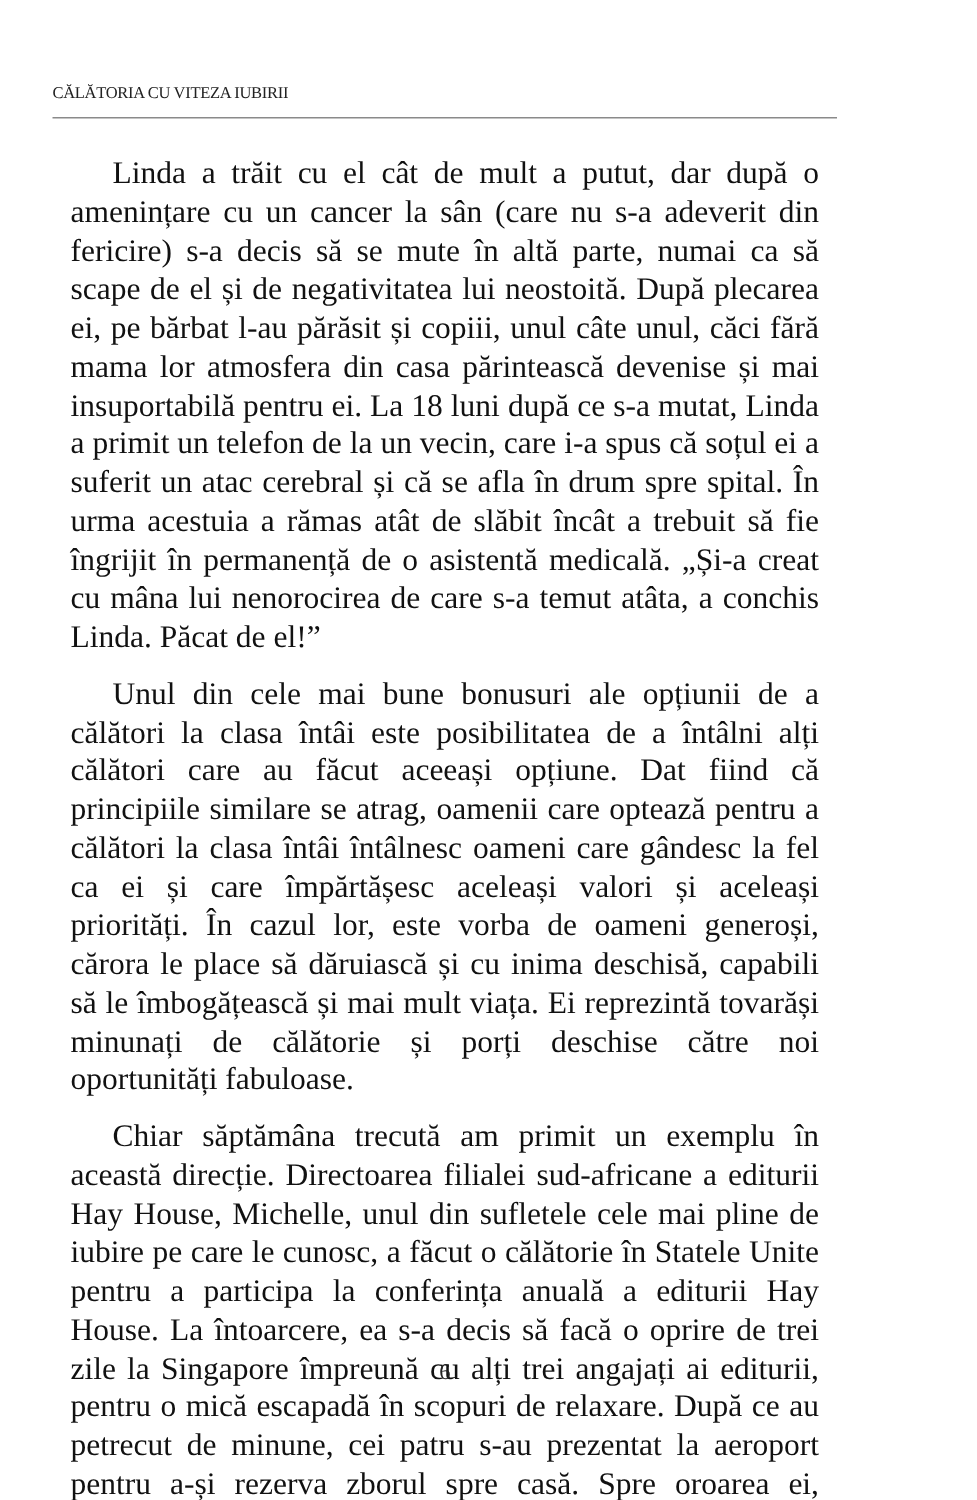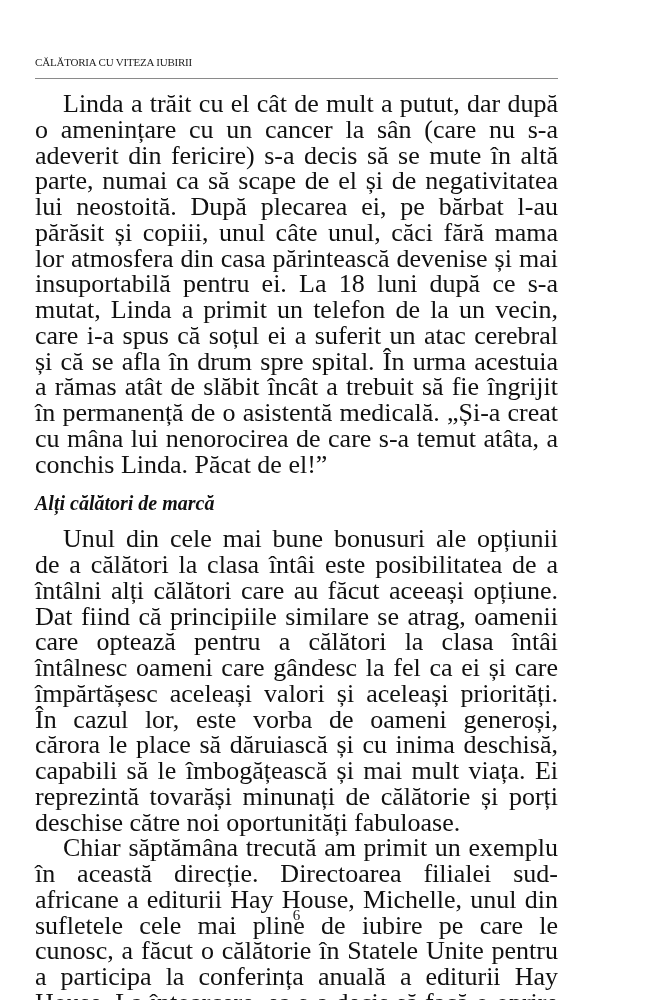--- a/index.html
+++ b/index.html
@@ -39,22 +39,22 @@
       height: 0;
       border-top: 1px solid #8a8a8a;
     }
     .body-text {
       position: absolute;
       top: 91px;
       left: 0;
       width: 523px;
     }
     .para {
-      margin: 0;
-      font-size: 26px;
+      margin: 12px;
+      font-size: 21px;
       line-height: 25.75px;
       text-align: justify;
       text-indent: 28px;
       hyphens: none;
     }
     .section-heading {
       margin: 13px 0 10px 0;
       font-size: 20px;
       line-height: 26px;
       font-weight: bold;
@@ -72,19 +72,18 @@
   </style>
 </head>
 <body>
 
 <div class="page">
   <div class="running-header">CĂLĂTORIA CU VITEZA IUBIRII</div>
   <div class="header-rule"></div>
 
   <div class="body-text">
     <p class="para">Linda a trăit cu el cât de mult a putut, dar după o amenințare cu un cancer la sân (care nu s-a adeverit din fericire) s-a decis să se mute în altă parte, numai ca să scape de el și de negativitatea lui neostoită. După plecarea ei, pe bărbat l-au părăsit și copiii, unul câte unul, căci fără mama lor atmosfera din casa părintească devenise și mai insuportabilă pentru ei. La 18 luni după ce s-a mutat, Linda a primit un telefon de la un vecin, care i-a spus că soțul ei a suferit un atac cerebral și că se afla în drum spre spital. În urma acestuia a rămas atât de slăbit încât a trebuit să fie îngrijit în permanență de o asistentă medicală. „Și-a creat cu mâna lui nenorocirea de care s-a temut atâta, a conchis Linda. Păcat de el!”</p>
-    <h2 class="section-heading">Alți călători de marcă</h2>
     <p class="para">Unul din cele mai bune bonusuri ale opțiunii de a călători la clasa întâi este posibilitatea de a întâlni alți călători care au făcut aceeași opțiune. Dat fiind că principiile similare se atrag, oamenii care optează pentru a călători la clasa întâi întâlnesc oameni care gândesc la fel ca ei și care împărtășesc aceleași valori și aceleași priorități. În cazul lor, este vorba de oameni generoși, cărora le place să dăruiască și cu inima deschisă, capabili să le îmbogățească și mai mult viața. Ei reprezintă tovarăși minunați de călătorie și porți deschise către noi oportunități fabuloase.</p>
     <p class="para">Chiar săptămâna trecută am primit un exemplu în această direcție. Directoarea filialei sud-africane a editurii Hay House, Michelle, unul din sufletele cele mai pline de iubire pe care le cunosc, a făcut o călătorie în Statele Unite pentru a participa la conferința anuală a editurii Hay House. La întoarcere, ea s-a decis să facă o oprire de trei zile la Singapore împreună cu alți trei angajați ai editurii, pentru o mică escapadă în scopuri de relaxare. După ce au petrecut de minune, cei patru s-au prezentat la aeroport pentru a-și rezerva zborul spre casă. Spre oroarea ei, Michelle a descoperit că îi lipsea pașaportul. De aceea, nu i s-a permis să urce în avion. Niciunul din colegii ei de la Hay House nu avea timp să o ajute, întrucât avionul se pregătea de decolare, așa că Michelle a</p>
   </div>
 
   <div class="page-number">6</div>
 </div>
 
 </body></html>

